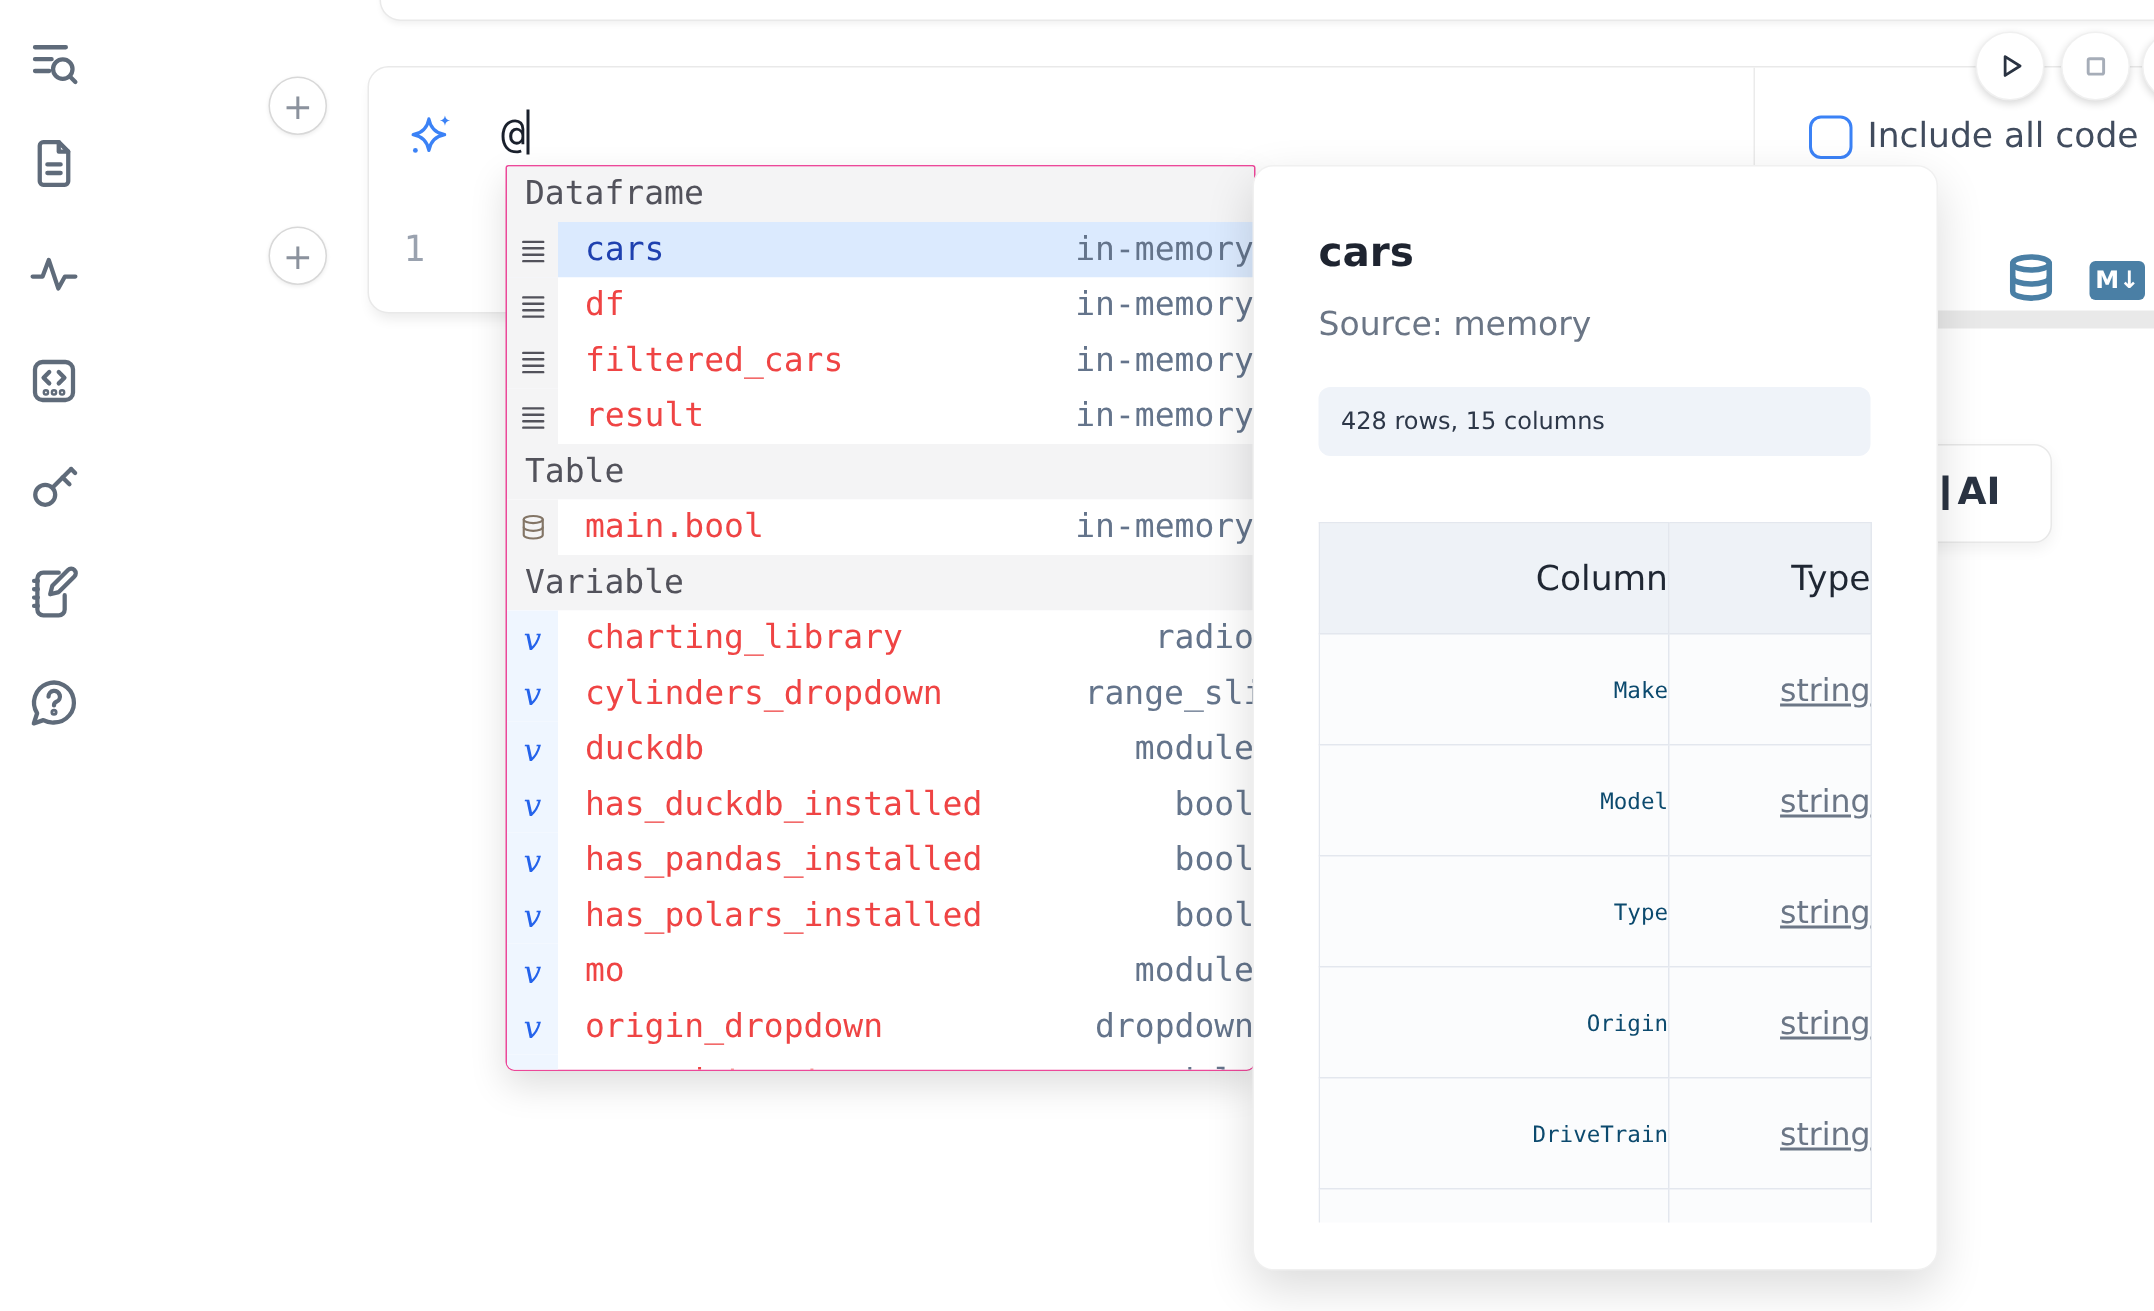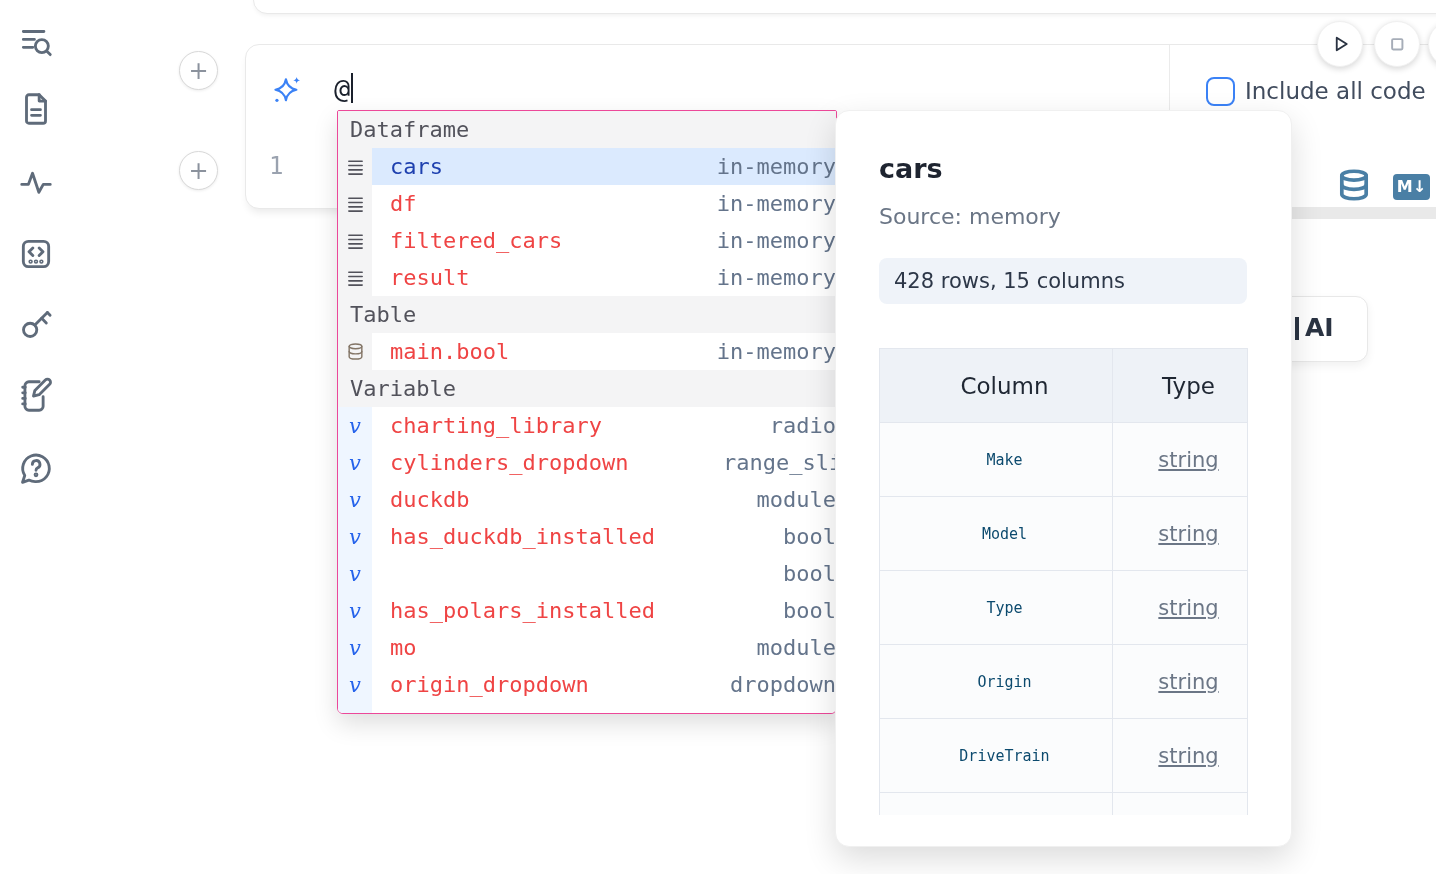--- a/index.html
+++ b/index.html
@@ -74,24 +74,24 @@
   #ai-button .frag{position:absolute;left:142px;top:20px;width:4px;height:23px;background:#2a3342;}
   #ai-button .lbl{position:absolute;left:152px;top:16px;font-size:25px;font-weight:bold;color:#2a3342;}
 
   
   #preview-panel{left:835px;top:110px;width:455px;height:735px;background:#fff;
                  border:1px solid #f0f0f0;border-radius:14px;
                  box-shadow:0 12px 32px rgba(0,0,0,.14);z-index:6;}
   #preview-title{position:absolute;left:43px;top:42px;font-size:27px;font-weight:bold;color:#1e2430;}
   #preview-source{position:absolute;left:43px;top:93px;font-size:22px;color:#6b7686;}
   #preview-shape{position:absolute;left:43px;top:147px;width:353px;height:46px;background:#eff3f9;
-                 border-radius:8px;font-size:21px;color:#2d3748;line-height:46px;padding-left:15px;}
+                 border-radius:8px;font-size:16px;color:#2d3748;line-height:46px;padding-left:15px;}
   #schema-wrap{position:absolute;left:43px;top:237px;width:369px;height:467px;overflow:hidden;}
   #schema-table{border-collapse:collapse;width:368px;table-layout:fixed;}
-  #schema-table th,#schema-table td{border:1px solid #e3e7ee;height:73px;text-align:center;
+  #schema-table th,#schema-table td{border:1px solid #e3e7ee;height:73px;text-align:right;
                  padding:0 0 0 17px;}
   #schema-table th{background:#eef2f7;font-weight:400;font-size:23px;color:#1f2733;
                  font-family:"DejaVu Sans",sans-serif;}
   #schema-table td{background:#fbfcfd;}
   #schema-table td.colname{font-family:"DejaVu Sans Mono",monospace;font-size:15px;color:#0c4a6e;}
   #schema-table td.coltype{font-size:21px;color:#6b7686;text-decoration:underline;}
   #schema-table col.c1{width:233px;} #schema-table col.c2{width:135px;}
 
   
   .circle-btn{position:absolute;top:21px;width:44px;height:44px;border-radius:50%;background:#fff;
@@ -268,20 +268,21 @@
         <div class="gutter variable">
           <span class="vglyph">v</span>
         </div>
         <span class="c-name">has_duckdb_installed</span>
         <span class="c-type">bool</span>
       </div>
       <div class="c-row">
         <div class="gutter variable">
           <span class="vglyph">v</span>
         </div>
+        <span class="c-name">has_pandas_installed</span>
         <span class="c-type">bool</span>
       </div>
       <div class="c-row">
         <div class="gutter variable">
           <span class="vglyph">v</span>
         </div>
         <span class="c-name">has_polars_installed</span>
         <span class="c-type">bool</span>
       </div>
       <div class="c-row">

